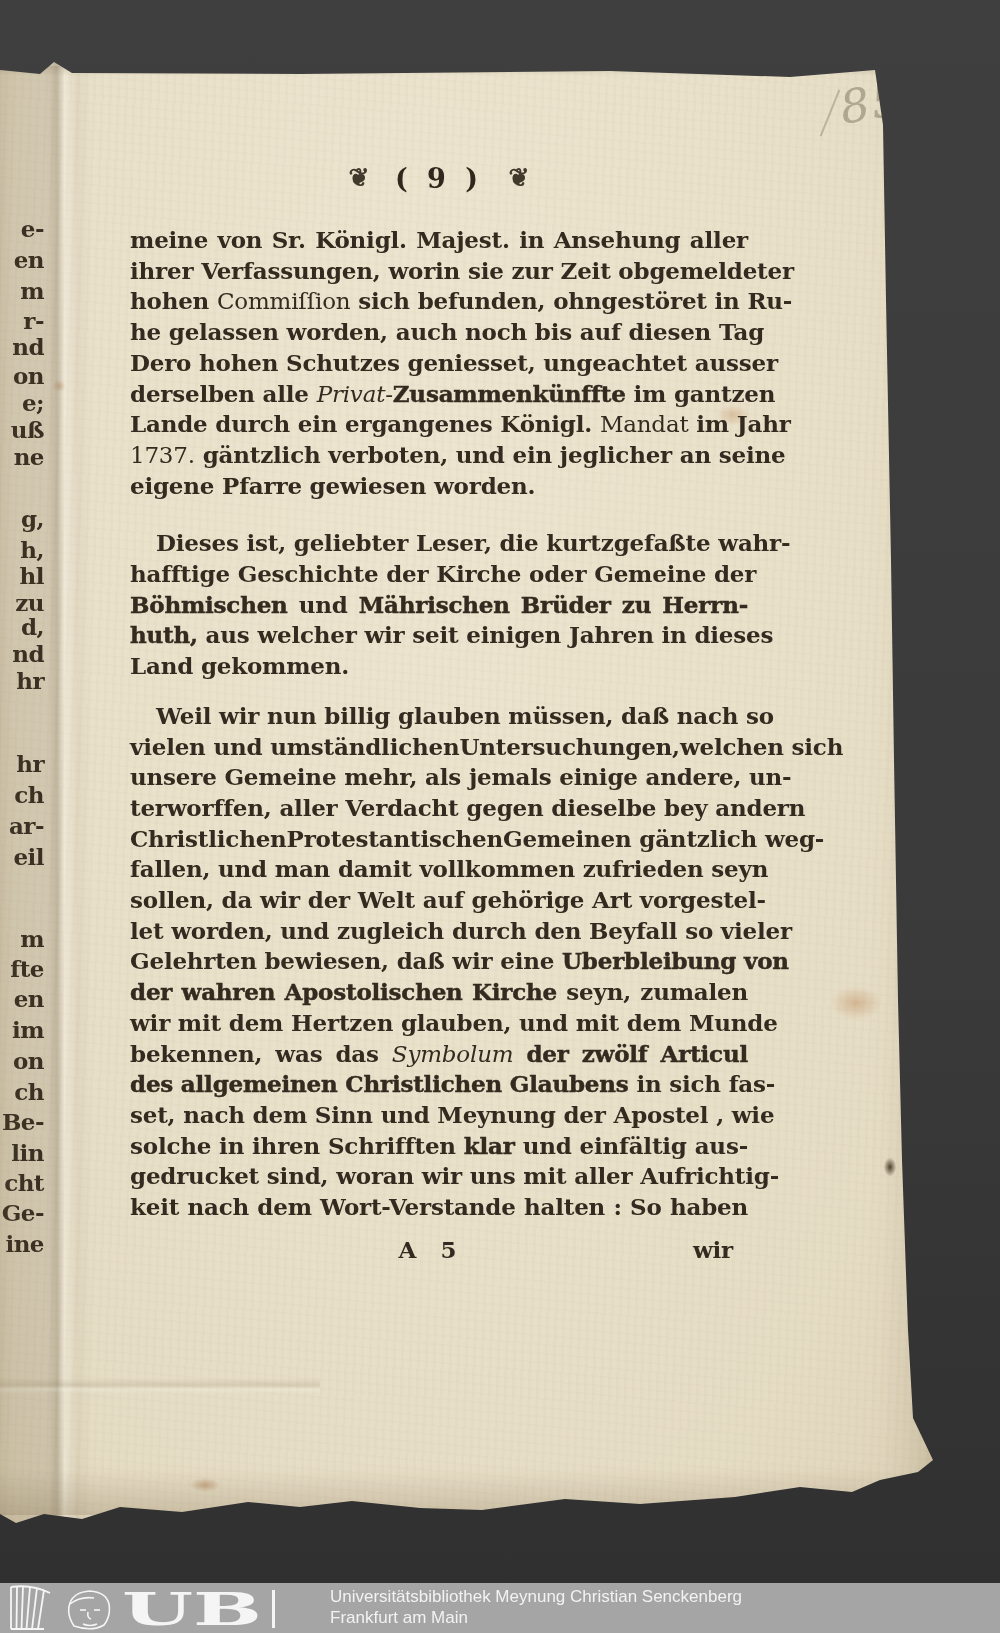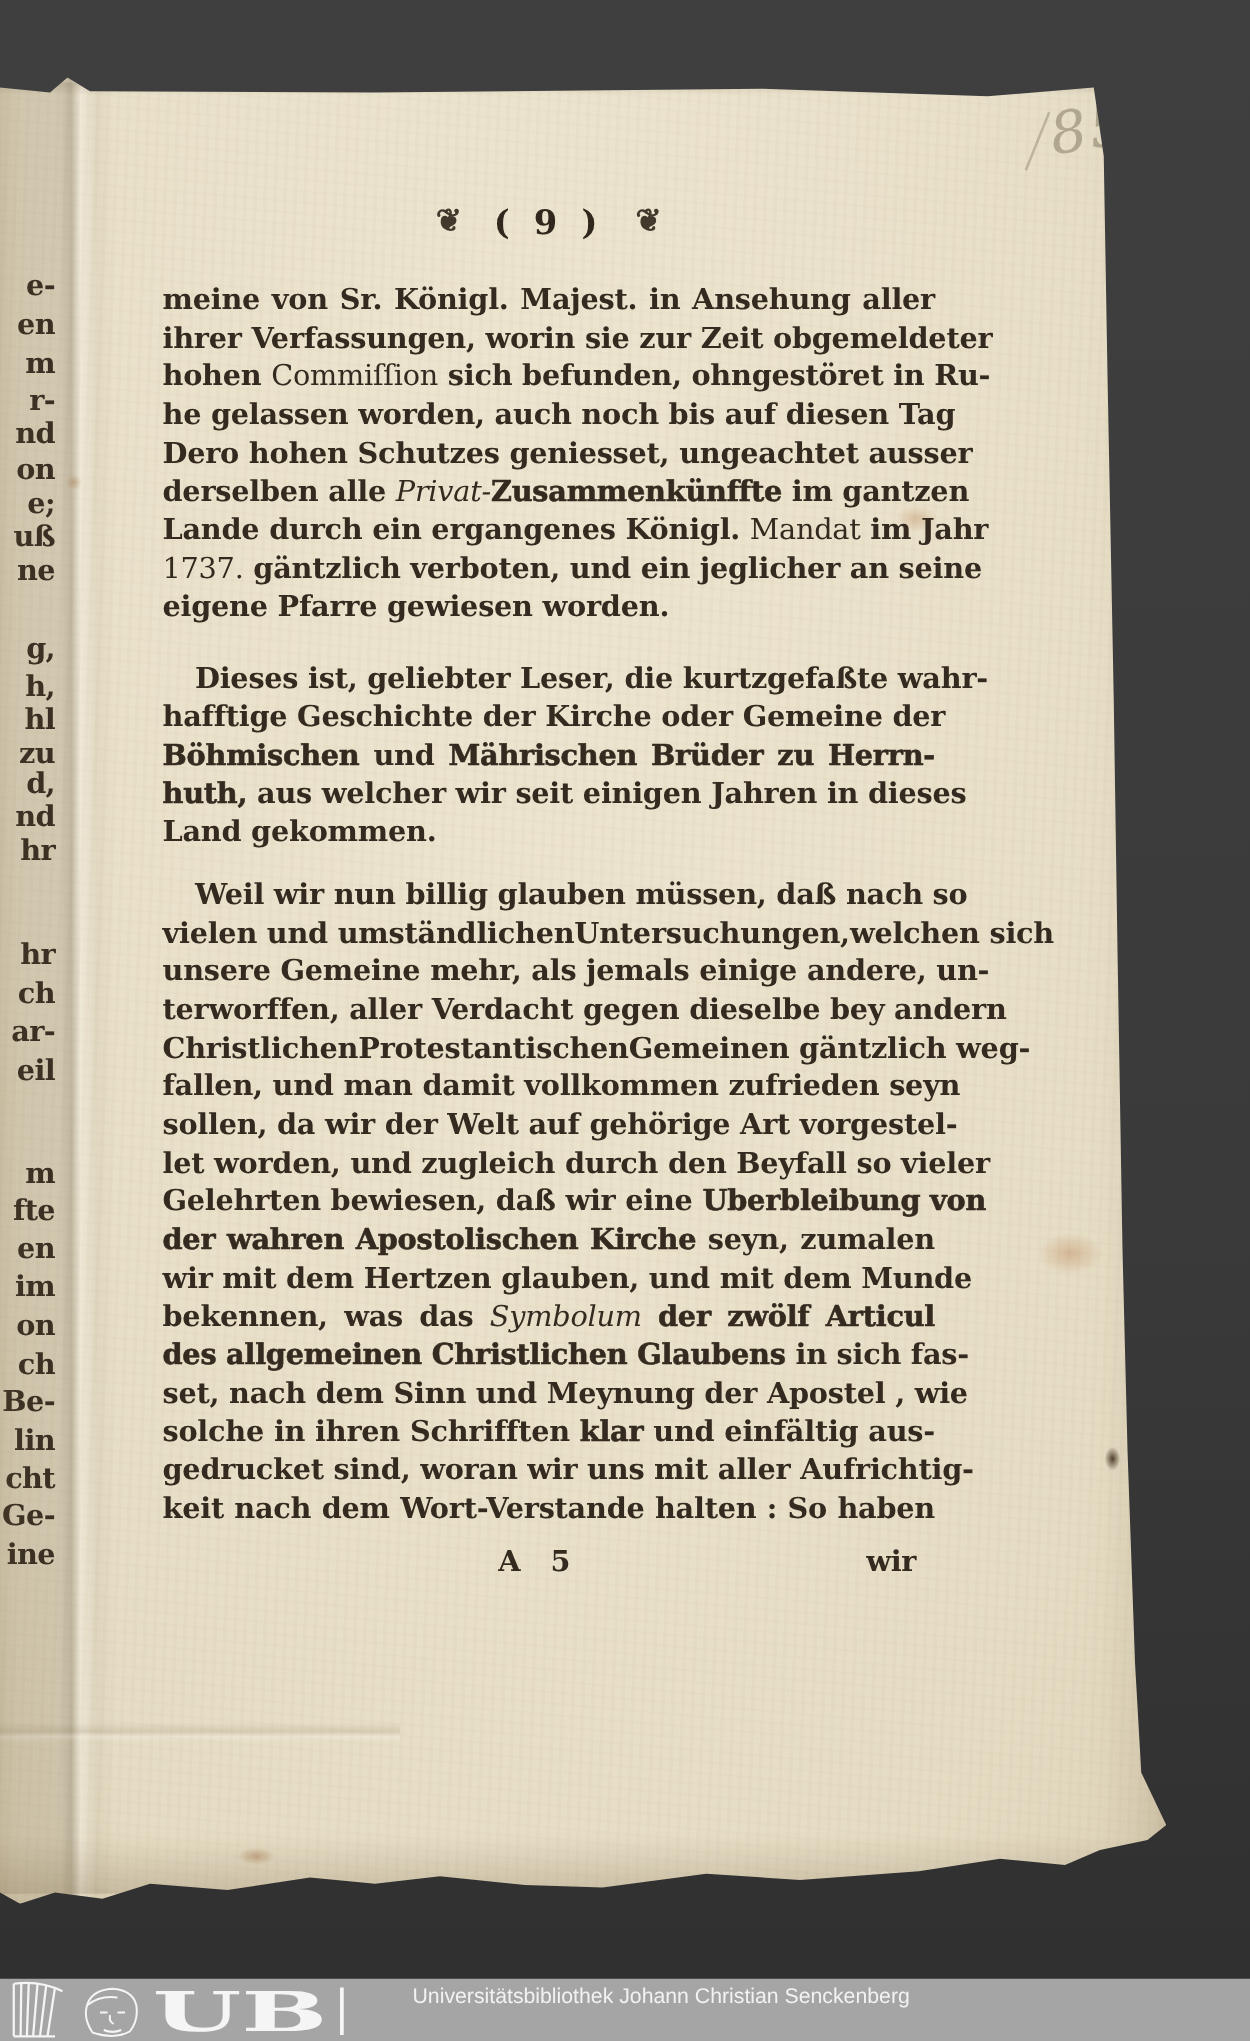--- a/index.html
+++ b/index.html
@@ -245,17 +245,18 @@
         <path d="M66 20 Q76 12 90 14"></path>
         <path d="M76 26 L82 26"></path>
         <path d="M90 26 L96 26"></path>
         <path d="M84 28 Q83 34 87 35"></path>
         <path d="M79 40 Q86 43 93 40"></path>
       </g>
       <text x="118" y="41" textLength="140" lengthAdjust="spacingAndGlyphs" font-family="DejaVu Serif, serif" font-weight="bold" font-size="44" fill="#f5f5f5">UB</text>
       <rect x="268" y="6" width="3" height="38" fill="#f5f5f5"></rect>
     </svg>
     <div class="footer-text">
-      <div>Universitätsbibliothek Johann Christian Senckenberg</div>
+      <div>Universitätsbibliothek Meynung Christian Senckenberg</div>
+      <div>Frankfurt am Main</div>
     </div>
   </div>
 
 </div>
 
 </body></html>

